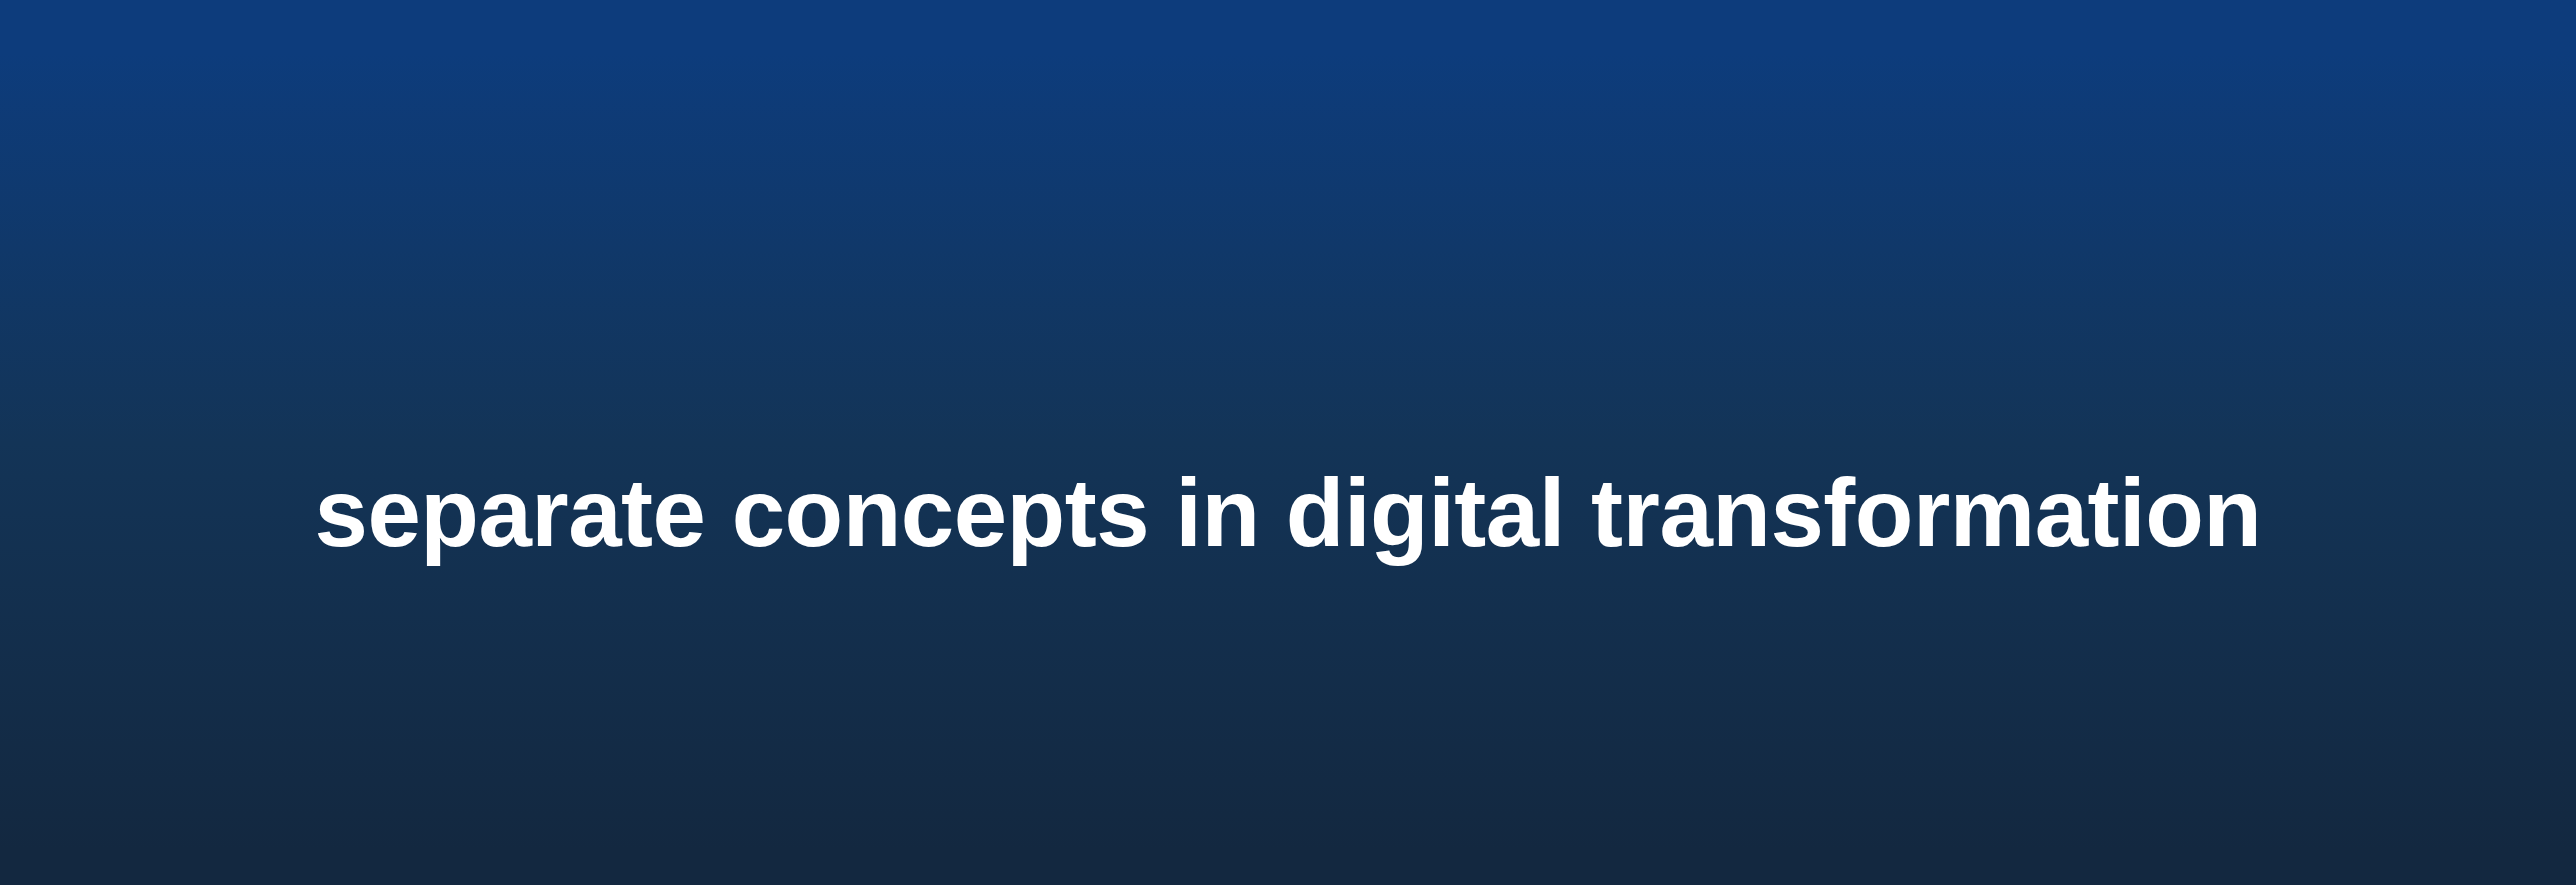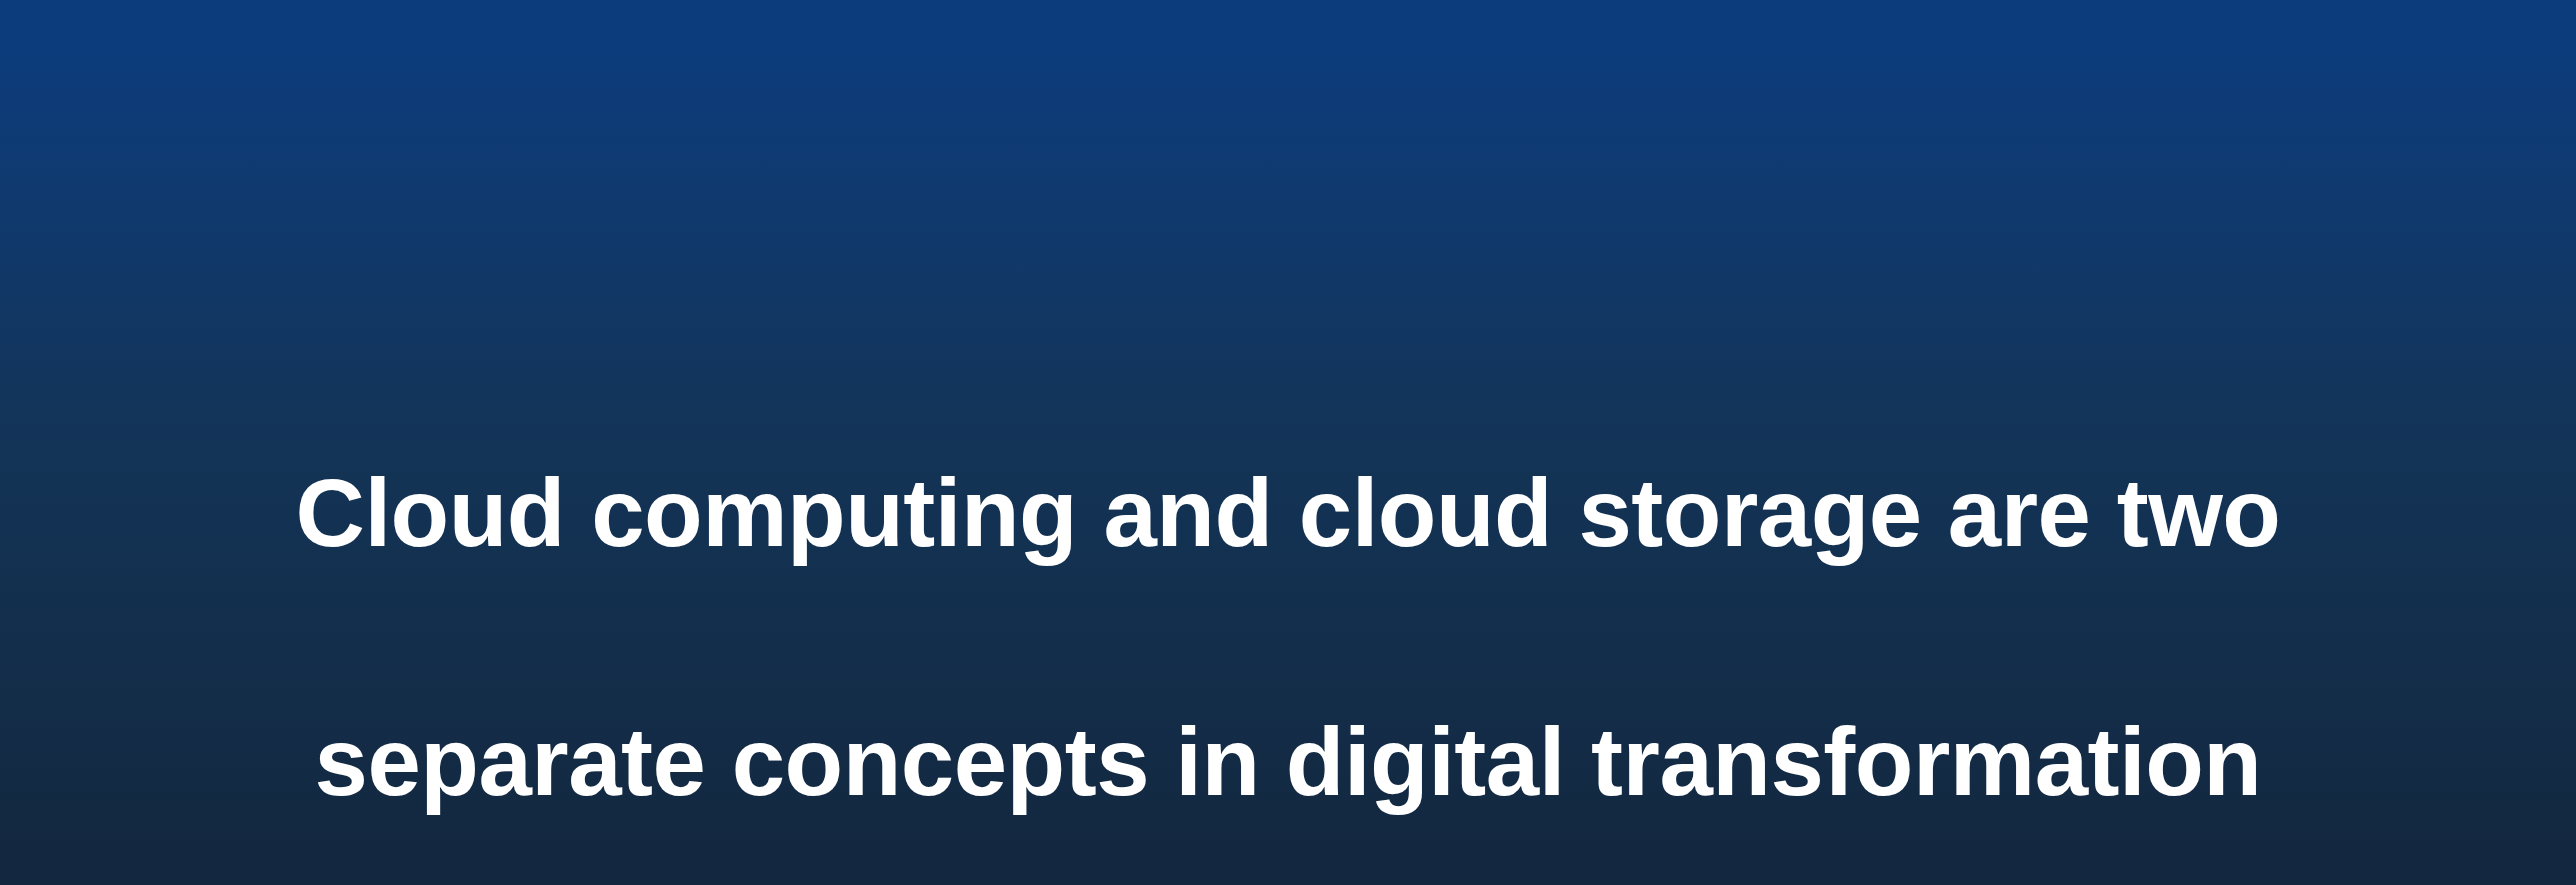--- a/index.html
+++ b/index.html
@@ -68,19 +68,18 @@
     display: block;
   }
 </style>
 </head>
 <body>
 
 <div class="slide" style="background: linear-gradient(rgb(13, 60, 124) 0%, rgb(13, 60, 124) 6%, rgb(19, 52, 87) 50%, rgb(19, 40, 64) 96%, rgb(19, 40, 64) 100%);">
 
   <div class="headline-block">
     <h1 class="headline" style="color: rgb(255, 255, 255); font-weight: bold; text-align: center;">
-      <span class="headline-line">Cloud computing and cloud storage are two</span>
       <span class="headline-line">separate concepts in digital transformation</span>
     </h1>
   </div>
 
 </div>
 
 
 </body></html>

